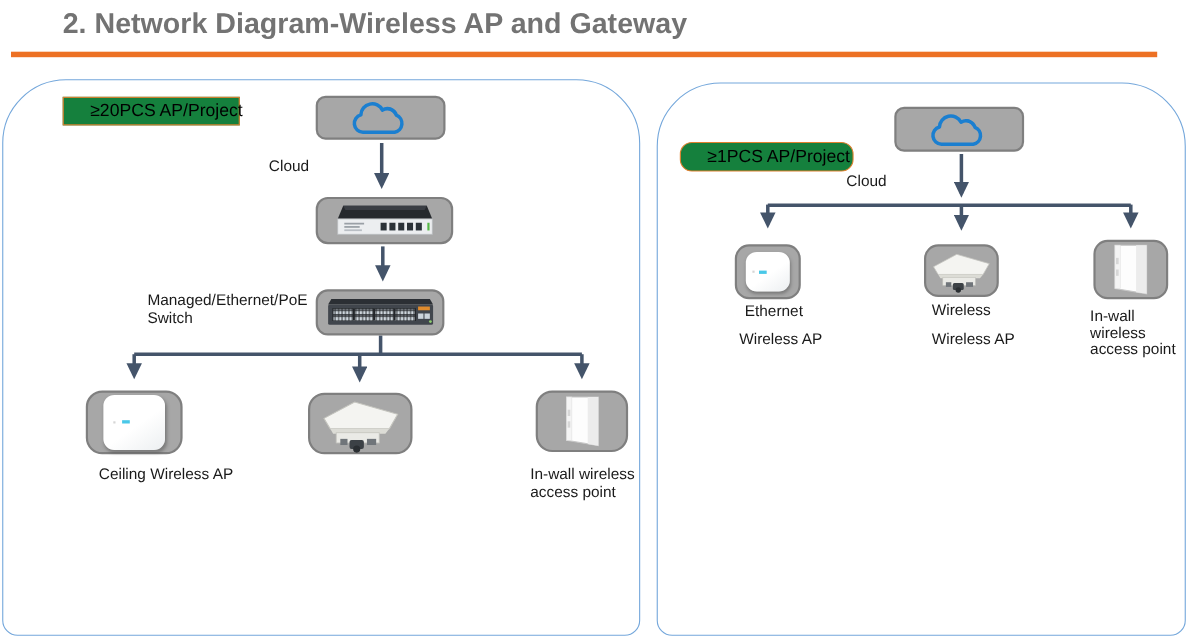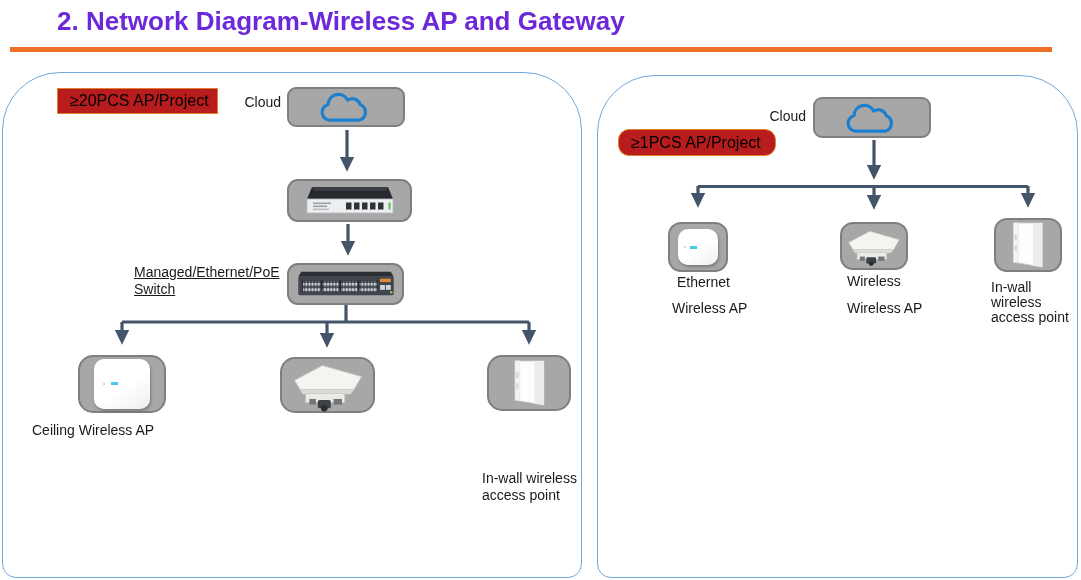--- a/index.html
+++ b/index.html
@@ -2,47 +2,47 @@
 <html><head>
 <meta charset="utf-8">
 <style>
   html,body { margin:0; padding:0; background:#fff; }
   .page {
     position:relative; width:1081px; height:580px; background:#ffffff;
     font-family:"Liberation Sans", sans-serif; overflow:hidden; color:#1a1a1a;
   }
   .title {
     position:absolute; left:57px; top:6px; margin:0;
-    font-size:26px; font-weight:bold; color:#6d28d9; white-space:nowrap;
+    font-size:26px; font-weight:bold; color:#737373; white-space:nowrap;
   }
   .title-rule { position:absolute; left:10px; top:47px; width:1042px; height:5px; background:#ED7124; }
 
   .panel { position:absolute; border:1.6px solid #74A7DB; background:#fff; box-sizing:border-box; }
   .panel-left  { left:2px;  top:72px; width:580px; height:506px; border-radius:58px 58px 14px 14px; }
   .panel-right { left:597px; top:75px; width:481px; height:503px; border-radius:58px 58px 14px 14px; }
 
   .badge {
-    position:absolute; box-sizing:border-box; background:#b91c1c; border:1.6px solid #E0802F;
-    color:#000; font-size:16px; display:flex; align-items:center; padding:0 12px; white-space:nowrap;
+    position:absolute; box-sizing:border-box; background:#15803d; border:1.6px solid #E0802F;
+    color:#000; font-size:16px; display:flex; align-items:center; padding:0 24px; white-space:nowrap;
   }
   .badge-left  { left:57px;  top:88px;  width:161px; height:26px; }
   .badge-right { left:618px; top:129px; width:158px; height:27px;border-radius:11px; }
 
   .node {
     position:absolute; box-sizing:border-box; background:#A7A7A7; border:2px solid #7F7F7F;
     display:flex; align-items:center; justify-content:center;
   }
   .r8  { border-radius:9px; }
   .r10 { border-radius:11px; }
   .r14 { border-radius:15px; }
 
   .lbl { position:absolute; font-size:14px; line-height:1.2; color:#1a1a1a; }
   .pre { white-space:pre-line; }
-  .ctr { text-align:left; }
-  .rt  { text-align:right; }
+  .ctr { text-align:right; }
+  .rt  { text-align:right;margin-top:48px; }
 
   .wires { position:absolute; left:0; top:0; pointer-events:none; }
 
   
   .ceiling-ap {
     position:relative; background:linear-gradient(145deg,#ffffff 55%,#eceff1);
     border-radius:10px; box-shadow:1px 2px 3px rgba(70,70,70,.45);
   }
   .ceiling-ap .led { position:absolute; left:30%; top:46%; width:7px; height:3px; background:#49C8E8; }
   .ceiling-ap .dot { position:absolute; left:16%; top:48%; width:2px; height:2px; background:#d6d6d6; }
@@ -103,21 +103,21 @@
       <rect x="13" y="25.5" width="16" height="1.6" fill="#b9bec4"></rect>
       <rect x="46" y="19.5" width="5.5" height="7" fill="#2c3238"></rect>
       <rect x="54" y="19.5" width="5.5" height="7" fill="#2c3238"></rect>
       <rect x="62" y="19.5" width="5.5" height="7" fill="#2c3238"></rect>
       <rect x="70" y="19.5" width="5.5" height="7" fill="#2c3238"></rect>
       <rect x="78" y="19.5" width="5.5" height="7" fill="#2c3238"></rect>
       <rect x="88.5" y="19.5" width="2" height="7" fill="#57B847"></rect>
     </svg>
   </div>
 
-  <div class="lbl pre" style="left:134px; top:264px; width:160px;text-decoration:underline;">Managed/Ethernet/PoE
+  <div class="lbl pre" style="left:134px; top:264px; width:160px;">Managed/Ethernet/PoE
 Switch</div>
 
   <div class="node r10" style="left:287px; top:263px; width:117px; height:42px;">
     <svg width="102" height="37" viewBox="0 0 104 38">
       <defs>
         <pattern id="pports" x="0" y="0" width="3.2" height="5.5" patternUnits="userSpaceOnUse">
           <rect x="0.4" y="0.6" width="2.4" height="4.2" fill="#cdd5dc"></rect>
         </pattern>
       </defs>
       <polygon points="6,6 98,6 101,11 3,11" fill="#2b2f34"></polygon>
@@ -158,21 +158,21 @@
     <svg width="41" height="50" viewBox="0 0 40 52">
       <polygon points="5,3 35,3 35,49 5,44" fill="#fdfdfd" stroke="#c6c6c6" stroke-width="1"></polygon>
       <polygon points="25,3 35,3 35,49 25,47.5" fill="#ececec"></polygon>
       <rect x="5" y="3" width="5" height="41" fill="#f4f4f4" stroke="#dedede" stroke-width="0.5"></rect>
       <rect x="6" y="15" width="2.5" height="6" fill="#d7d7d7"></rect>
       <rect x="6" y="26" width="2.5" height="6" fill="#d7d7d7"></rect>
     </svg>
   </div>
 
   <div class="lbl ctr" style="left:32px; top:422px; width:180px;">Ceiling Wireless AP</div>
-  <div class="lbl pre" style="left:482px; top:422px; width:110px;margin-top:48px;">In-wall wireless
+  <div class="lbl pre" style="left:482px; top:422px; width:110px;">In-wall wireless
 access point</div>
 
   <div class="badge badge-right">≥1PCS AP/Project</div>
 
   <div class="lbl rt" style="left:750px; top:108px; width:56px;">Cloud</div>
 
   <div class="node r8" style="left:813px; top:97px; width:118px; height:41px;">
     <svg width="62" height="34" viewBox="0 0 64 36">
       <path d="M15 32 a8.5 8.5 0 0 1 -2 -16.7 a11 11 0 0 1 20.8 -4.6 a9 9 0 0 1 13.4 4.9 a8.6 8.6 0 0 1 -1.7 16.4 z" fill="none" stroke="#1B7FD0" stroke-width="3.4" stroke-linejoin="round"></path>
       <path d="M38.5 8.8 a7.5 7.5 0 0 1 6.4 4" fill="none" stroke="#1B7FD0" stroke-width="2.4" stroke-linecap="round"></path>

